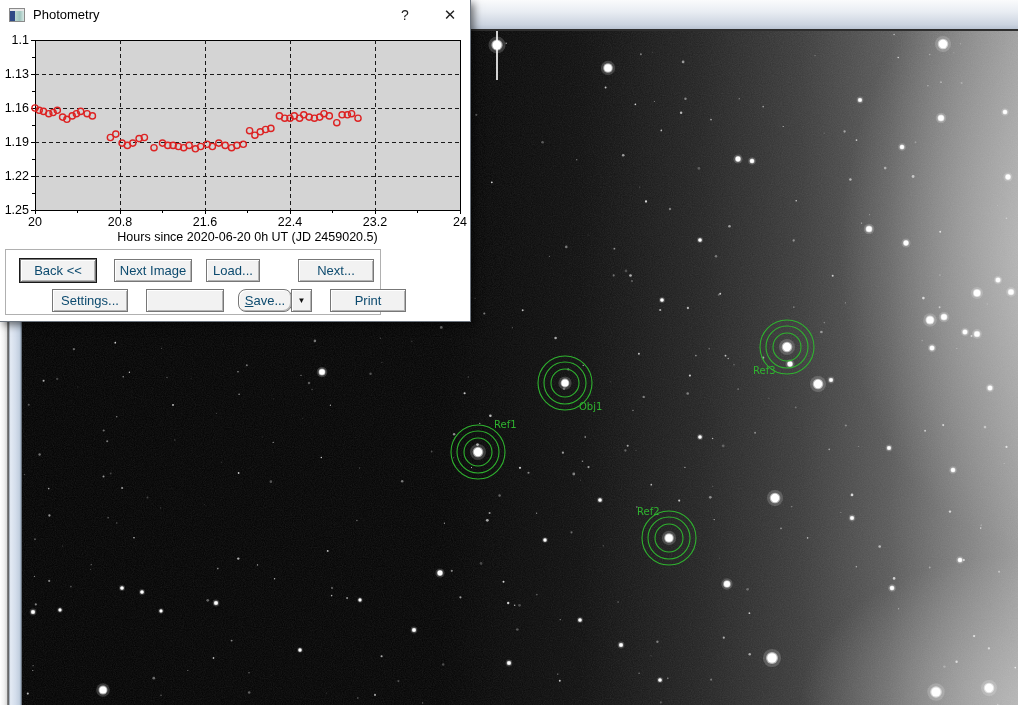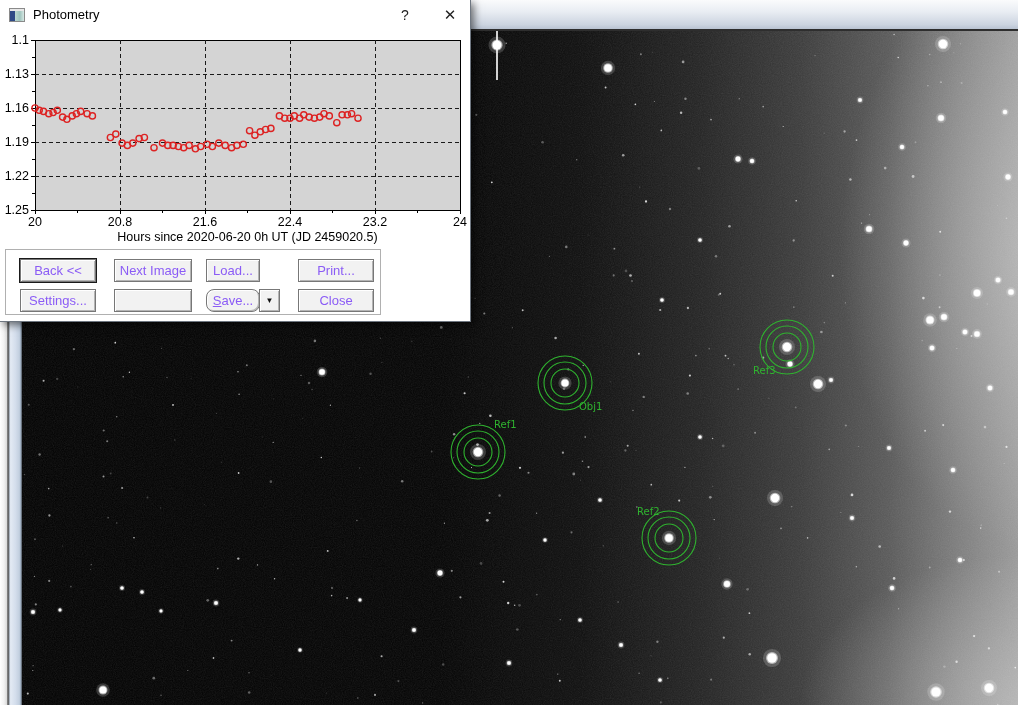--- a/index.html
+++ b/index.html
@@ -46,26 +46,26 @@
   .tb-btn.close{left:437px;font-size:15px;}
   #chart{position:absolute;left:0;top:30px;width:470px;height:215px;}
   .btnbox{
     position:absolute;left:5px;top:249px;width:376px;height:66px;
     border:1px solid #b0b0b0;box-sizing:border-box;background:#ffffff;
   }
   .btn{
     position:absolute;height:23px;box-sizing:border-box;
     background:#f2f2f2;border:1px solid #777;
     box-shadow:inset 1px 1px 0 #ffffff, inset -1px -1px 0 #b4b4b4;
-    font-family:"Liberation Sans",sans-serif;font-size:13px;color:#8b5cf6;
+    font-family:"Liberation Sans",sans-serif;font-size:13px;color:#0c4a6e;
     padding:0;text-align:center;line-height:20px;
   }
   .btn.default{box-shadow:0 0 0 1px #1a1a1a, inset 1px 1px 0 #ffffff, inset -1px -1px 0 #b4b4b4;}
   .btn u{text-decoration:underline;}
-  .r1{top:9px;}  .r2{top:39px;}
+  .r1{top:9px;}  .r2{top:39px;margin-left:32px;}
   .c1{left:14px;width:76px;} .c2{left:108px;width:78px;} .c3{left:200px;width:54px;} .c4{left:292px;width:76px;}
   .btn.save-main{left:200px;width:54px;border-radius:8px;}
   .btn.save-arrow{left:253px;width:21px;font-size:8px;line-height:21px;color:#111;}
 </style>
 </head>
 <body>
 
 <div id="main-topbar"></div>
 <div id="main-left-edge"></div>
 
@@ -757,20 +757,20 @@
       <circle cx="342.1" cy="84.8" r="3.1" fill="none" stroke="#dd2222" stroke-width="1.4"></circle>
       <circle cx="347.4" cy="84.8" r="3.1" fill="none" stroke="#dd2222" stroke-width="1.4"></circle>
       <circle cx="351.6" cy="83.7" r="3.1" fill="none" stroke="#dd2222" stroke-width="1.4"></circle>
       <circle cx="358.0" cy="88.2" r="3.1" fill="none" stroke="#dd2222" stroke-width="1.4"></circle>
     </svg>
 
   <div class="btnbox">
     <button class="btn default r1 c1">Back &lt;&lt;</button>
     <button class="btn r1 c2">Next Image</button>
     <button class="btn r1 c3">Load...</button>
-    <button class="btn r1 c4">Print...</button>
+    <button class="btn r1 c4">Next...</button>
     <button class="btn r2 c1">Settings...</button>
     <button class="btn r2 c2"></button>
     <button class="btn r2 save-main"><u>S</u><span>ave...</span></button>
     <button class="btn r2 save-arrow">▼</button>
-    <button class="btn r2 c4">Close</button>
+    <button class="btn r2 c4">Print</button>
   </div>
 </div>
 
 </body></html>

